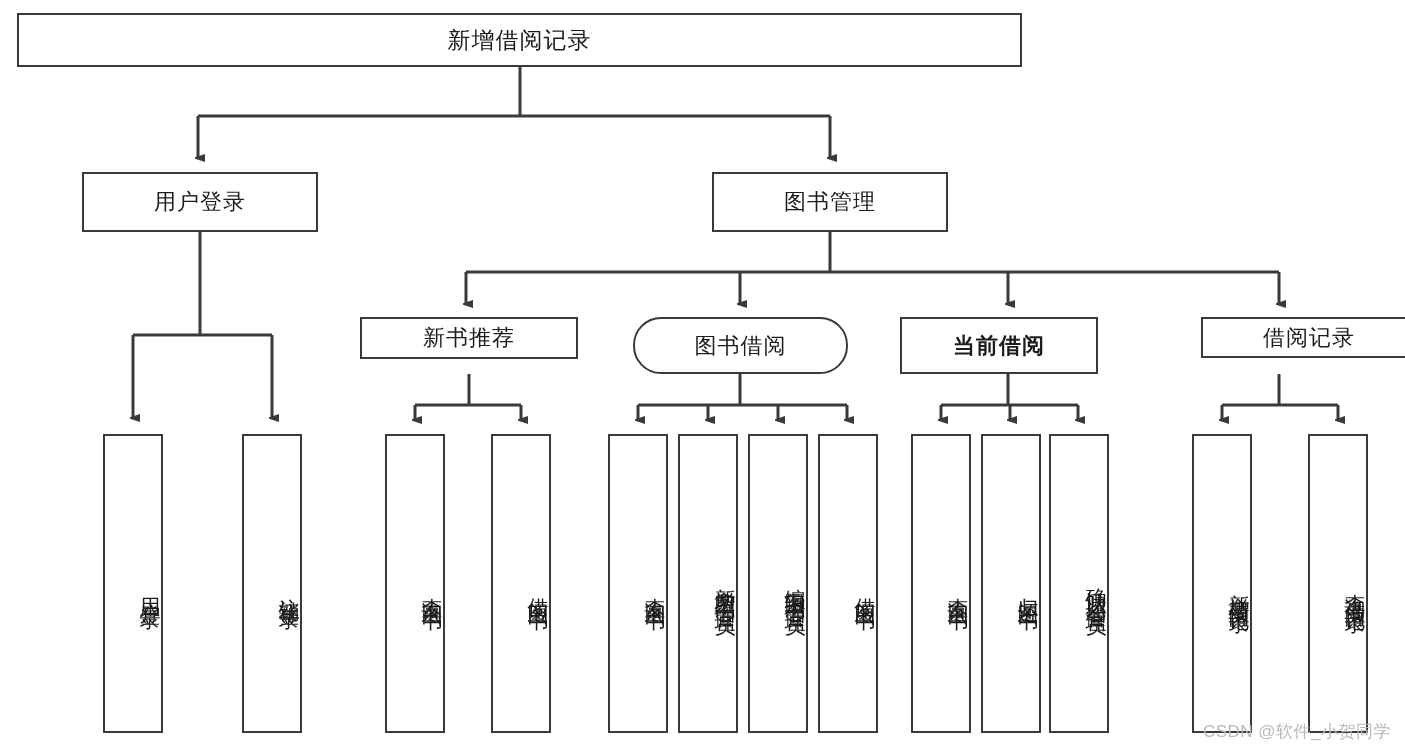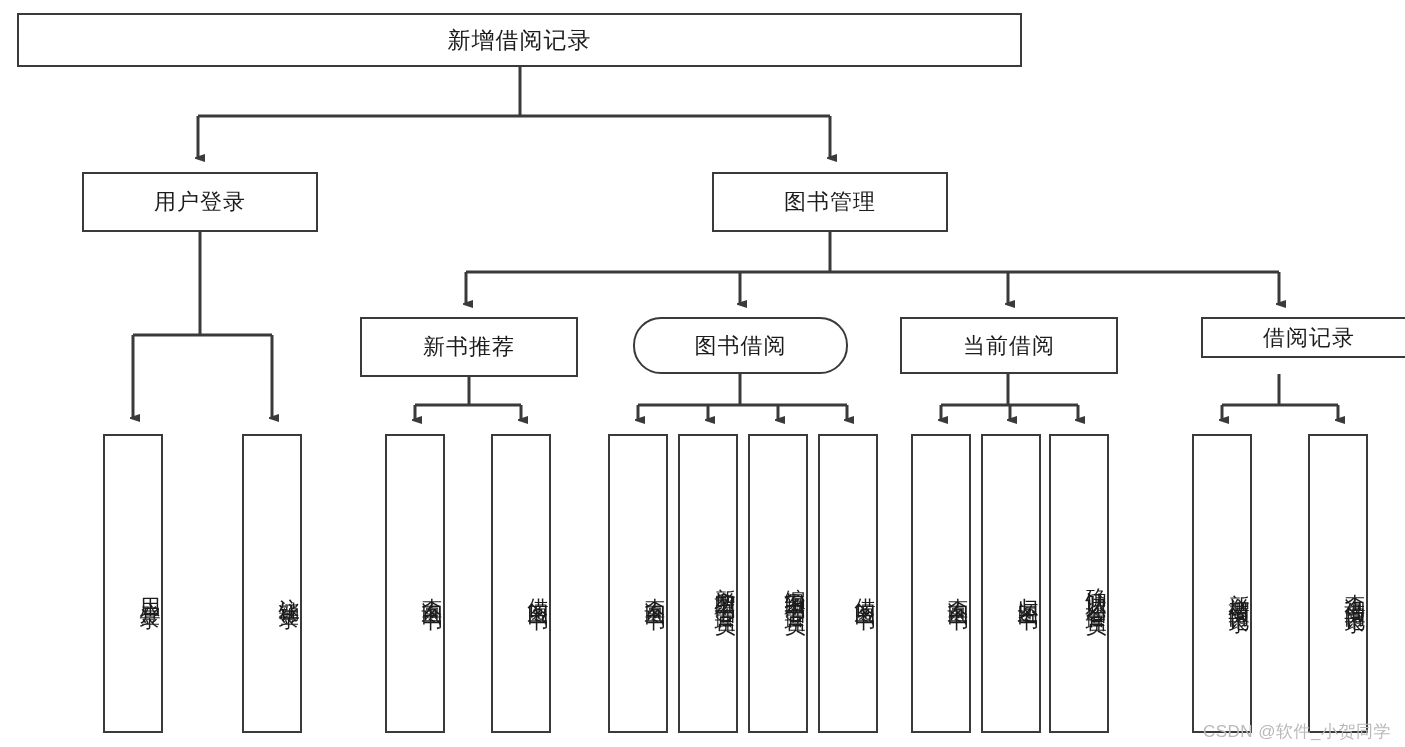--- a/index.html
+++ b/index.html
@@ -120,23 +120,23 @@
       <path d="M1222,405 L1222,420" marker-end="url(#arrow)"></path>
       <path d="M1338,405 L1338,420" marker-end="url(#arrow)"></path>
     </g>
   </svg>
 
   <div class="node horizontal root" style="left:17px; top:13px; width:1005px; height:54px;">新增借阅记录</div>
 
   <div class="node horizontal" style="left:82px; top:172px; width:236px; height:60px;">用户登录</div>
   <div class="node horizontal" style="left:712px; top:172px; width:236px; height:60px;text-align:center;">图书管理</div>
 
-  <div class="node horizontal" style="left:360px; top:317px; width:218px; height:60px;">新书推荐</div>
+  <div class="node horizontal" style="left:360px; top:317px; width:218px; height:42px;">新书推荐</div>
   <div class="node horizontal" style="left:633px; top:317px; width:215px; height:57px;border-radius:28px;">图书借阅</div>
-  <div class="node horizontal" style="left:900px; top:317px; width:218px; height:57px;">当前借阅</div>
+  <div class="node horizontal" style="left:900px; top:317px; width:198px; height:57px;font-weight:bold;">当前借阅</div>
   <div class="node horizontal" style="left:1172px; top:317px; width:216px; height:41px;margin-left:29px;">借阅记录</div>
 
   <div class="node leaf" style="left:103px; top:434px; width:60px; height:299px;">
     <span class="vtext">用户登录</span>
   </div>
   <div class="node leaf" style="left:242px; top:434px; width:60px; height:299px;">
     <span class="vtext">注销登录</span>
   </div>
 
   <div class="node leaf" style="left:385px; top:434px; width:60px; height:299px;">

